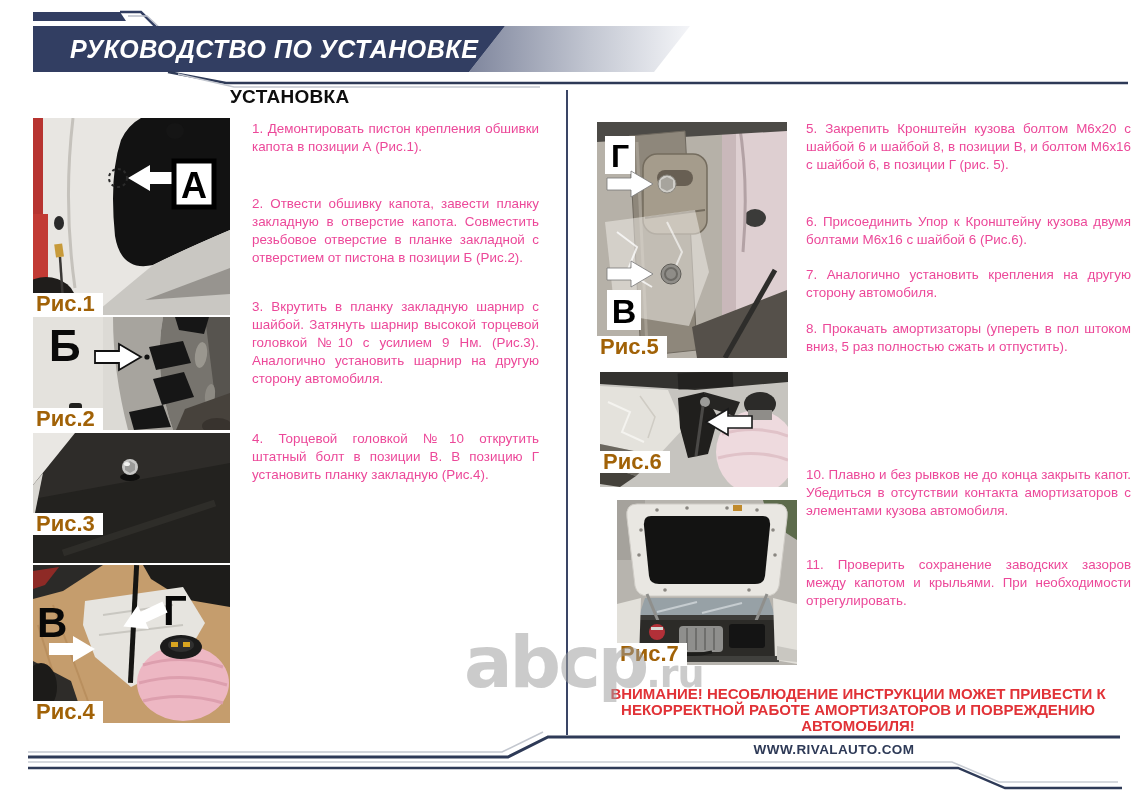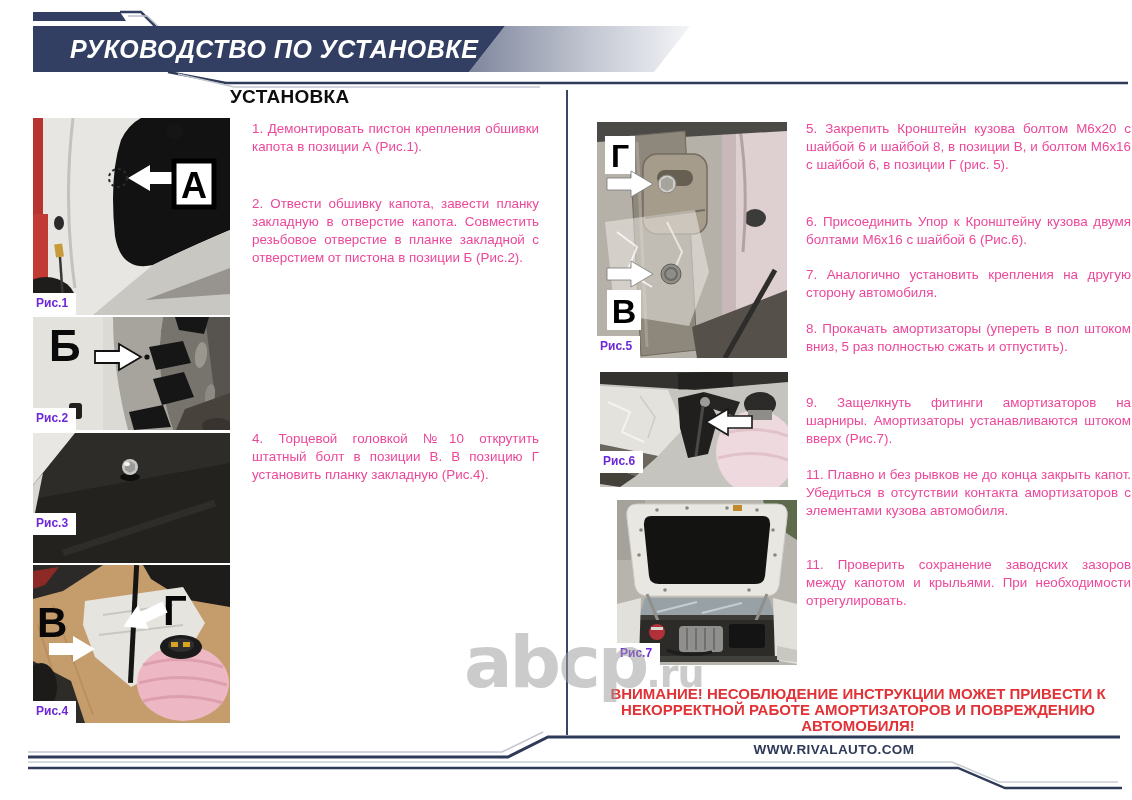--- a/index.html
+++ b/index.html
@@ -7,22 +7,22 @@
         font-family:"Liberation Sans",sans-serif;}
   svg{display:block;}
   .section-title{position:absolute;left:230px;top:86px;font-size:19px;font-weight:bold;
         color:#0d0d0d;letter-spacing:.3px;}
   .step{position:absolute;margin:0;font-size:13.4px;line-height:18px;color:#ec4899;
         text-align:justify;}
   .col-mid{left:252px;width:287px;}
   .col-right{left:806px;width:325px;}
   .fig{position:absolute;}
   .fig svg{position:absolute;left:0;top:0;}
-  .fig-label{position:absolute;left:0;bottom:0;background:#fff;color:#6d28d9;
-        font-size:12px;font-weight:bold;line-height:21px;padding:0 8px 1px 3px;}
+  .fig-label{position:absolute;left:0;bottom:0;background:#fff;color:#a16207;
+        font-size:22px;font-weight:bold;line-height:21px;padding:0 8px 1px 3px;}
   .divider{position:absolute;left:566px;top:90px;width:2px;height:645px;background:#3a4566;}
   .watermark{position:absolute;left:464px;top:620px;color:#9d9d9d;opacity:.52;
         white-space:nowrap;z-index:6;pointer-events:none;font-weight:bold;}
   .watermark .wm-main{font-size:72px;letter-spacing:-3px;font-family:"DejaVu Sans",sans-serif;}
   .watermark .wm-tld{font-size:38px;letter-spacing:-1px;font-family:"DejaVu Sans",sans-serif;}
   .warning{position:absolute;left:588px;top:686px;width:540px;text-align:center;
         color:#e13237;font-weight:bold;font-size:15px;line-height:16px;}
   .hdr,.ftr{position:absolute;left:0;}
   .hdr{top:0;} .ftr{top:728px;}
 </style>
@@ -144,20 +144,21 @@
       <text x="4" y="72" font-size="42" font-weight="bold" fill="#080808">В</text>
       <use href="#arrowR" transform="translate(16,84)" fill="#ffffff"></use>
       <text x="130" y="60" font-size="42" font-weight="bold" fill="#080808">Г</text>
       <use href="#arrowR" transform="translate(132,42) rotate(155)" fill="#ffffff"></use>
     </svg>
     <span class="fig-label">Рис.4</span>
   </div>
 
   <p class="step col-mid" style="top:120px;">1. Демонтировать пистон крепления обшивки капота в позиции А (Рис.1).</p>
   <p class="step col-mid" style="top:195px;">2. Отвести обшивку капота, завести планку закладную в отверстие капота. Совместить резьбовое отверстие в планке закладной с отверстием от пистона в позиции Б (Рис.2).</p>
+  <p class="step col-mid" style="top:298px;">3. Вкрутить в планку закладную шарнир с шайбой. Затянуть шарнир высокой торцевой головкой №10 с усилием 9 Нм. (Рис.3). Аналогично установить шарнир на другую сторону автомобиля.</p>
   <p class="step col-mid" style="top:430px;">4. Торцевой головкой №10 открутить штатный болт в позиции В. В позицию Г установить планку закладную (Рис.4).</p>
 
   <div class="fig" style="left:597px;top:122px;width:190px;height:236px;">
     <svg width="190" height="236" viewBox="0 0 190 236">
       <rect width="190" height="236" fill="#b6b1a8"></rect>
       <rect x="125" y="0" width="65" height="236" fill="#decfd1"></rect>
       <rect x="125" y="0" width="14" height="236" fill="#c9b8ba"></rect>
       <ellipse cx="158" cy="96" rx="11" ry="9" fill="#3b3b39"></ellipse>
       <path d="M142,0 Q152,60 146,130" fill="none" stroke="#b3a2a5" stroke-width="3"></path>
       <polygon points="0,0 190,0 190,9 0,20" fill="#4c4a46"></polygon>
@@ -253,22 +254,21 @@
       <polygon points="0,150 18,146 20,160 0,162" fill="#c9c7c1"></polygon>
       <polygon points="160,146 180,150 180,162 160,160" fill="#c9c7c1"></polygon>
     </svg>
     <span class="fig-label">Рис.7</span>
   </div>
 
   <p class="step col-right" style="top:120px;">5. Закрепить Кронштейн кузова болтом М6х20 с шайбой 6 и шайбой 8, в позиции В, и болтом М6х16 с шайбой 6, в позиции Г (рис. 5).</p>
   <p class="step col-right" style="top:213px;">6. Присоединить Упор к Кронштейну кузова двумя болтами М6х16 с шайбой 6 (Рис.6).</p>
   <p class="step col-right" style="top:266px;">7. Аналогично установить крепления на другую сторону автомобиля.</p>
   <p class="step col-right" style="top:320px;">8. Прокачать амортизаторы (упереть в пол штоком вниз, 5 раз полностью сжать и отпустить).</p>
-  <p class="step col-right" style="top:394px;">9. Защелкнуть фитинги амортизаторов на шарниры. Амортизаторы устанавливаются штоком вверх (Рис.7).</p>
-  <p class="step col-right" style="top:466px;">11. Плавно и без рывков не до конца закрыть капот. Убедиться в отсутствии контакта амортизаторов с элементами кузова автомобиля.</p>
+  <p class="step col-right" style="top:466px;">10. Плавно и без рывков не до конца закрыть капот. Убедиться в отсутствии контакта амортизаторов с элементами кузова автомобиля.</p>
   <p class="step col-right" style="top:556px;">11. Проверить сохранение заводских зазоров между капотом и крыльями. При необходимости отрегулировать.</p>
 
   <div class="watermark">
     <span class="wm-main">abcp</span><span class="wm-tld">.ru</span>
   </div>
 
   <div class="warning">ВНИМАНИЕ! НЕСОБЛЮДЕНИЕ ИНСТРУКЦИИ МОЖЕТ ПРИВЕСТИ К НЕКОРРЕКТНОЙ РАБОТЕ АМОРТИЗАТОРОВ И ПОВРЕЖДЕНИЮ АВТОМОБИЛЯ!</div>
 
   <svg class="ftr" width="1132" height="72" viewBox="0 0 1132 72">
     <polyline points="28,24 502,24 543,4" fill="none" stroke="#c3c7cf" stroke-width="1.6"></polyline>

